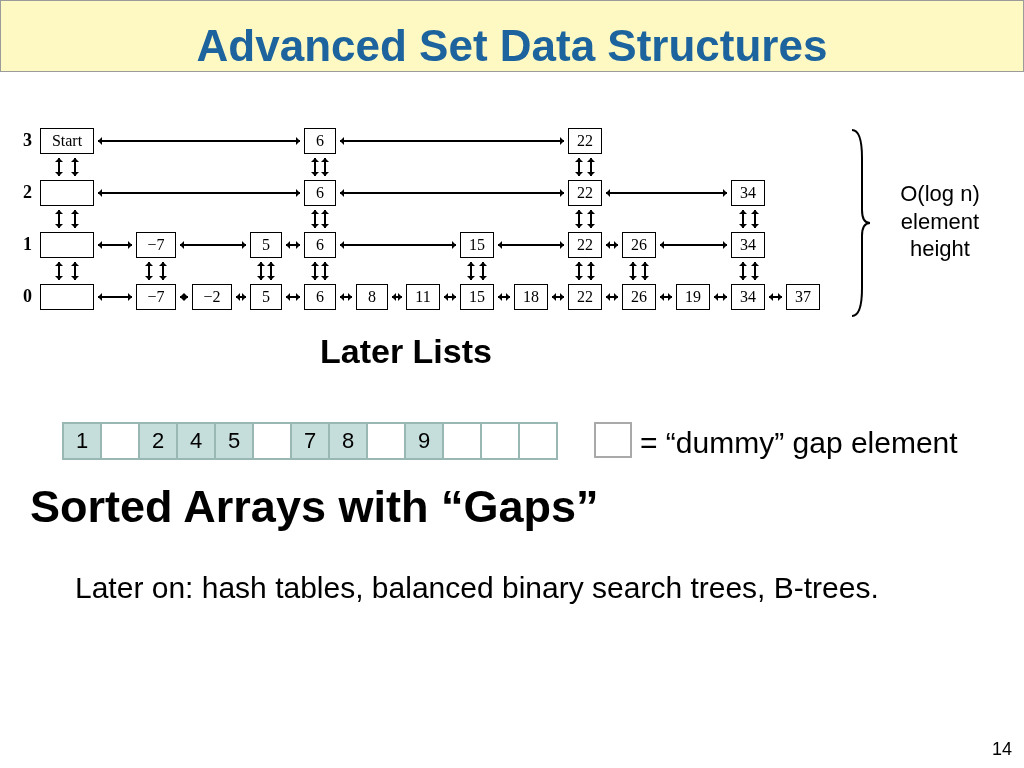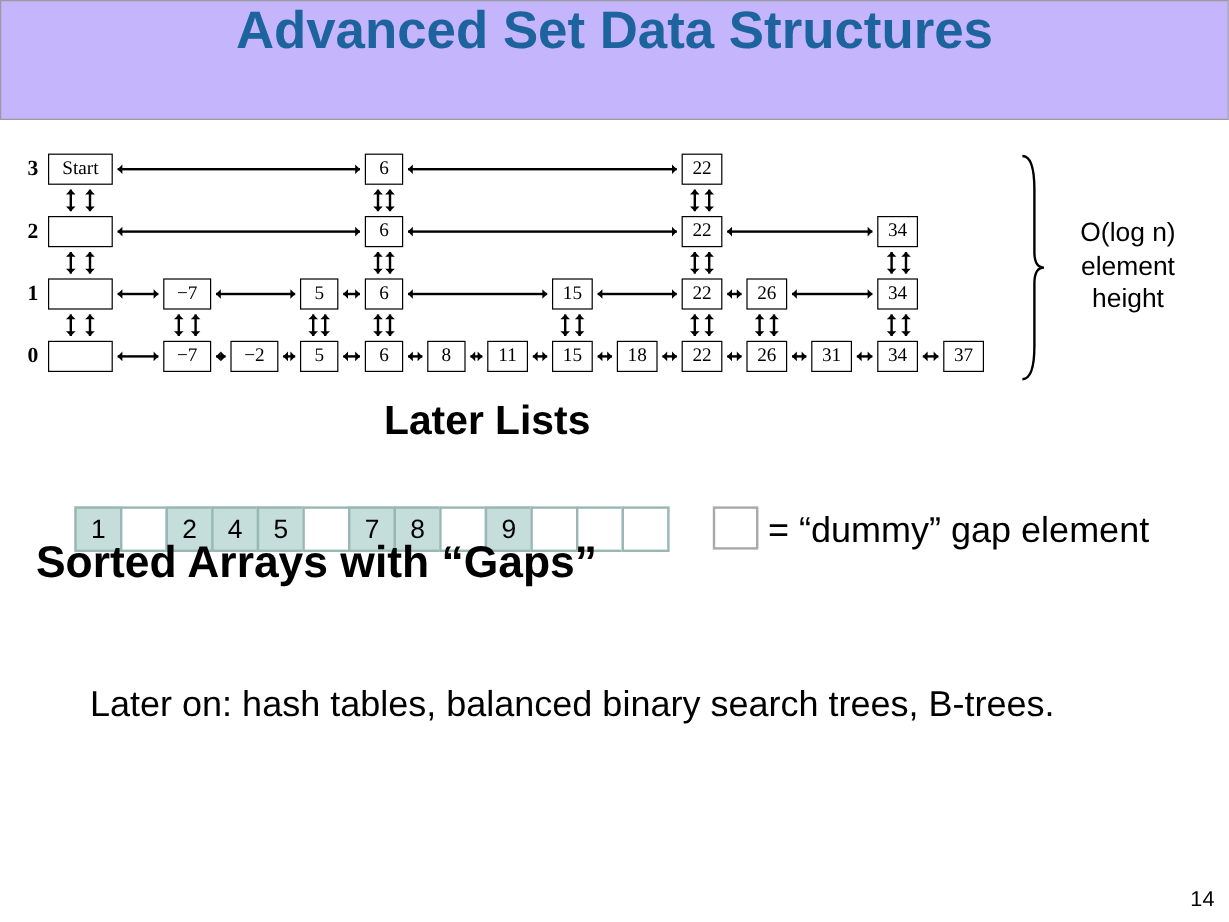--- a/index.html
+++ b/index.html
@@ -9,25 +9,25 @@
     height: 768px;
     position: relative;
     font-family: Arial, Helvetica, sans-serif;
     background: #fff;
     overflow: hidden;
   }
 
   
   .title-bar {
     width: 100%;
-    height: 100px;
-    background: #c4b5fd;
+    height: 72px;
+    background: #fef9c3;
     border: 1px solid #9b9b9b;
     display: flex;
-    align-items: flex-start;
+    align-items: flex-end;
     justify-content: center;
   }
   .title-bar h1 {
     margin: 0;
     color: #1d639d;
     font-size: 44px;
     font-weight: bold;
   }
 
   
@@ -145,22 +145,22 @@
   .legend-text {
     position: absolute;
     left: 640px;
     top: 426px;
     font-size: 30px;
   }
 
   .subtitle-gaps {
     position: absolute;
     left: 30px;
-    top: 448px;
-    font-size: 37px;
+    top: 481px;
+    font-size: 45px;
     font-weight: bold;
   }
 
   .later-text {
     position: absolute;
     left: 75px;
     top: 568px;
     width: 820px;
     font-size: 30px;
     line-height: 1.3;
@@ -221,21 +221,21 @@
   <div class="skip-node" style="left:118px; top:154px; width:40px;">−7</div>
   <div class="skip-node" style="left:174px; top:154px; width:40px;">−2</div>
   <div class="skip-node" style="left:232px; top:154px; width:32px;">5</div>
   <div class="skip-node" style="left:286px; top:154px; width:32px;">6</div>
   <div class="skip-node" style="left:338px; top:154px; width:32px;">8</div>
   <div class="skip-node" style="left:388px; top:154px; width:34px;">11</div>
   <div class="skip-node" style="left:442px; top:154px; width:34px;">15</div>
   <div class="skip-node" style="left:496px; top:154px; width:34px;">18</div>
   <div class="skip-node" style="left:550px; top:154px; width:34px;">22</div>
   <div class="skip-node" style="left:604px; top:154px; width:34px;">26</div>
-  <div class="skip-node" style="left:658px; top:154px; width:34px;">31</div>
+  <div class="skip-node" style="left:658px; top:154px; width:34px;">19</div>
   <div class="skip-node" style="left:713px; top:154px; width:34px;">34</div>
   <div class="skip-node" style="left:768px; top:154px; width:34px;">37</div>
   <div class="arrow-h" style="left:80px;  top:166px; width:34px;"></div>
   <div class="arrow-h" style="left:162px; top:166px; width:8px;"></div>
   <div class="arrow-h" style="left:218px; top:166px; width:10px;"></div>
   <div class="arrow-h" style="left:268px; top:166px; width:14px;"></div>
   <div class="arrow-h" style="left:322px; top:166px; width:12px;"></div>
   <div class="arrow-h" style="left:374px; top:166px; width:10px;"></div>
   <div class="arrow-h" style="left:426px; top:166px; width:12px;"></div>
   <div class="arrow-h" style="left:480px; top:166px; width:12px;"></div>

